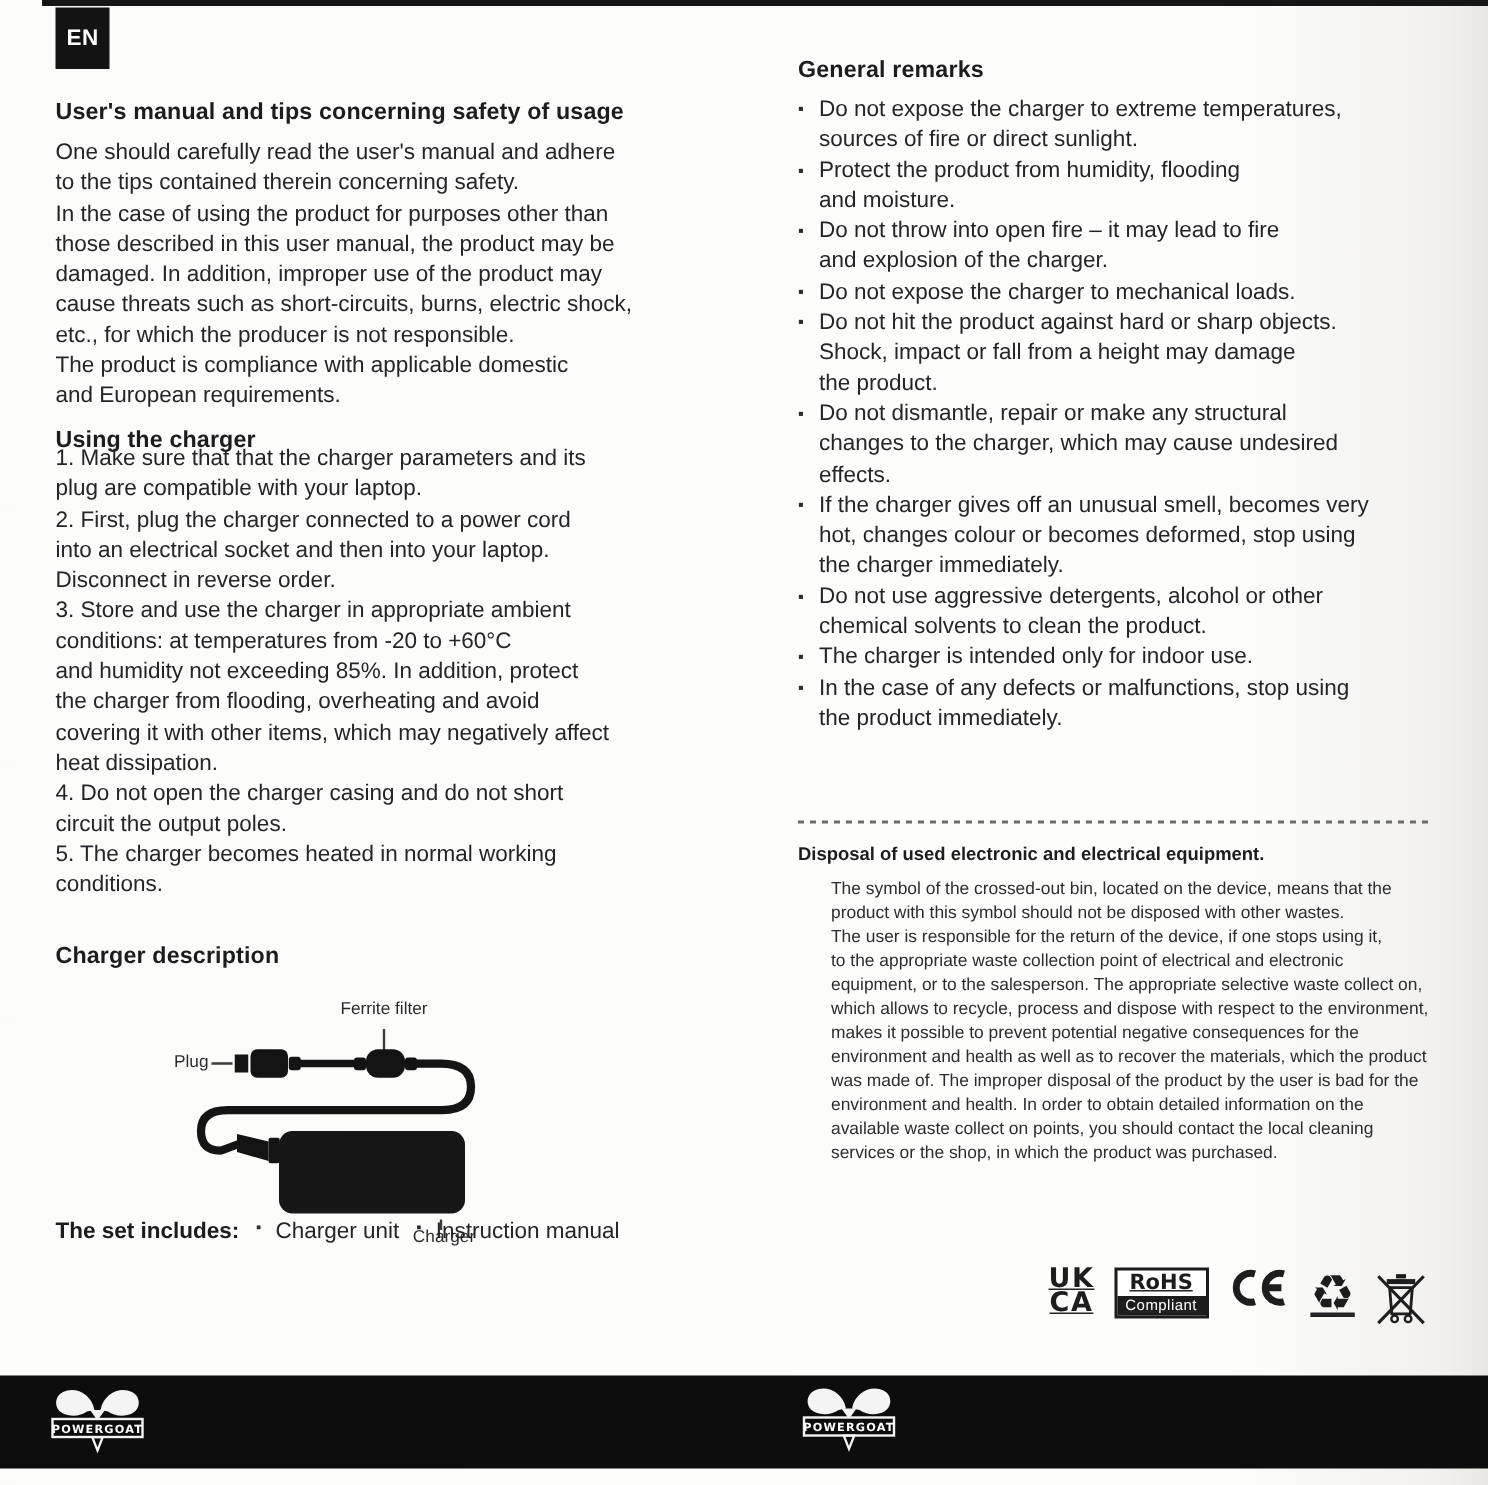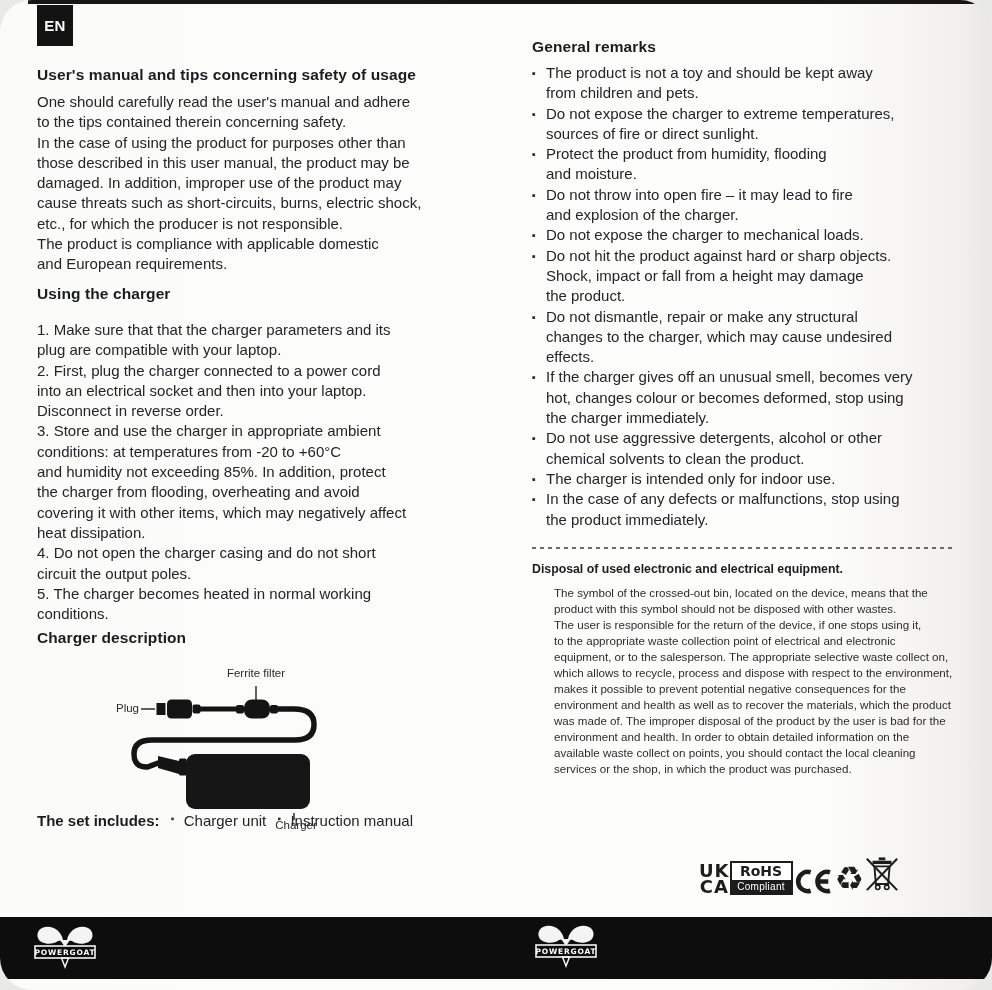--- a/index.html
+++ b/index.html
@@ -6,21 +6,20 @@
   html, body { background: #e9e9e7; }
   body { font-family: "Liberation Sans", sans-serif; }
   .page {
     position: relative;
     width: 992px;
     height: 990px;
     margin: 0 auto;
     background: linear-gradient(90deg, #fbfbfa 0%, #fdfdfc 82%, #f1f0ee 97%, #e8e7e4 100%);
     color: #232426;
     overflow: hidden;
-    border-radius: 32px;
   }
   .top-strip {
     position: absolute; left: 28px; top: 0; width: 964px; height: 4px;
     background: #161616;
   }
   .en-badge {
     position: absolute; left: 37px; top: 5px; width: 36px; height: 41px;
     background: #131313; color: #ffffff;
     display: flex; align-items: center; justify-content: center;
     font-weight: bold; font-size: 15px; letter-spacing: 0.3px;
@@ -87,21 +86,21 @@
   .set-includes .lbl { font-weight: bold; color: #1b1c1e; }
   .set-item { position: relative; margin-left: 20px; }
   .set-item::before {
     content: "▪"; position: absolute; left: -13px; top: 1px;
     font-size: 10px; color: #2a2b2d;
   }
 
   
   .certs {
     position: absolute; left: 699px; top: 845px; height: 50px;
-    display: flex; align-items: flex-end; 
+    display: flex; align-items: flex-start; gap: 13px; text-decoration: underline;
   }
   .ukca {
     font-weight: bold; font-size: 18px; line-height: 16px;
     letter-spacing: 1px; color: #1d1d1d; text-align: center;
     font-family: "DejaVu Sans", sans-serif;
   }
   .rohs { width: 63px; border: 2px solid #1c1c1c; background: #ffffff; }
   .rohs-title {
     font-weight: bold; font-size: 14px; color: #1c1c1c; text-align: center;
     line-height: 17px; font-family: "DejaVu Sans", sans-serif;
@@ -142,21 +141,21 @@
 In the case of using the product for purposes other than
 those described in this user manual, the product may be
 damaged. In addition, improper use of the product may
 cause threats such as short-circuits, burns, electric shock,
 etc., for which the producer is not responsible.
 The product is compliance with applicable domestic
 and European requirements.</div>
 
   <div class="h left-col-x" style="top:285px">Using the charger</div>
 
-  <div class="body-text left-col-x" style="top:320px">1. Make sure that that the charger parameters and its
+  <div class="body-text left-col-x" style="top:296px">1. Make sure that that the charger parameters and its
 plug are compatible with your laptop.
 2. First, plug the charger connected to a power cord
 into an electrical socket and then into your laptop.
 Disconnect in reverse order.
 3. Store and use the charger in appropriate ambient
 conditions: at temperatures from -20 to +60°C
 and humidity not exceeding 85%. In addition, protect
 the charger from flooding, overheating and avoid
 covering it with other items, which may negatively affect
 heat dissipation.
@@ -206,22 +205,20 @@
 
   <div class="set-includes">
     <span class="lbl">The set includes:</span>
     <span class="set-item">Charger unit</span>
     <span class="set-item">Instruction manual</span>
   </div>
 
   <div class="h right-col-x" style="top:38px">General remarks</div>
 
   <div class="bullets">
-    <div class="bullet-item">The product is not a toy and should be kept away
-from children and pets.</div>
     <div class="bullet-item">Do not expose the charger to extreme temperatures,
 sources of fire or direct sunlight.</div>
     <div class="bullet-item">Protect the product from humidity, flooding
 and moisture.</div>
     <div class="bullet-item">Do not throw into open fire – it may lead to fire
 and explosion of the charger.</div>
     <div class="bullet-item">Do not expose the charger to mechanical loads.</div>
     <div class="bullet-item">Do not hit the product against hard or sharp objects.
 Shock, impact or fall from a height may damage
 the product.</div>

